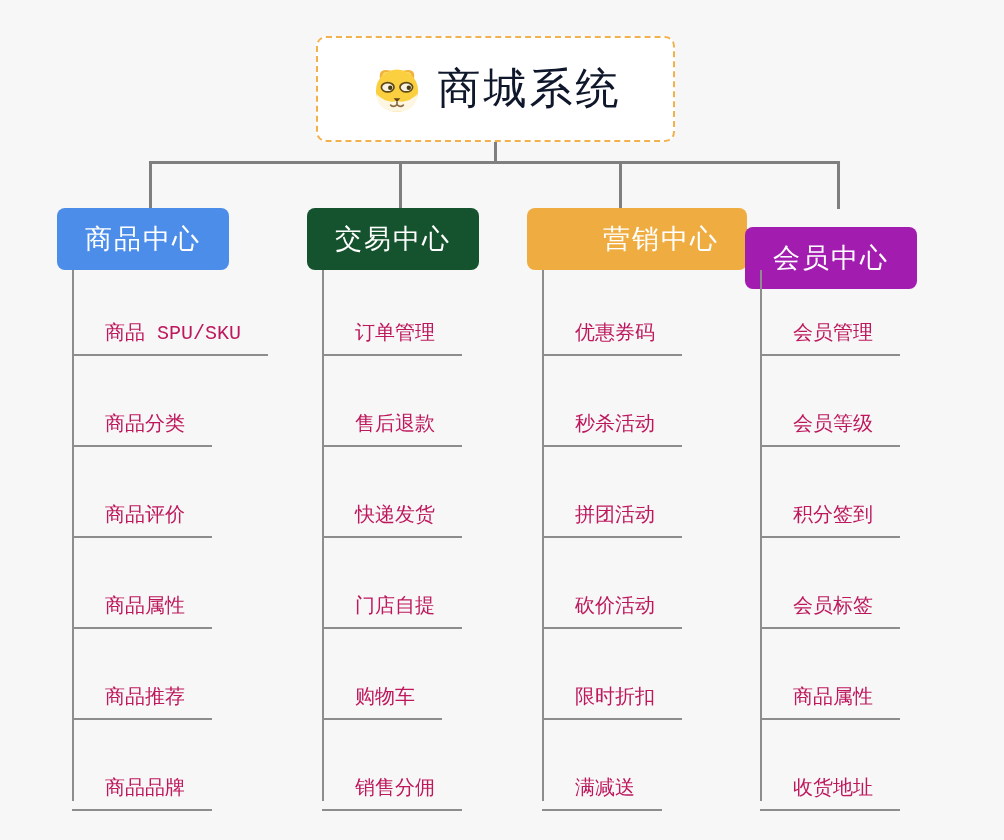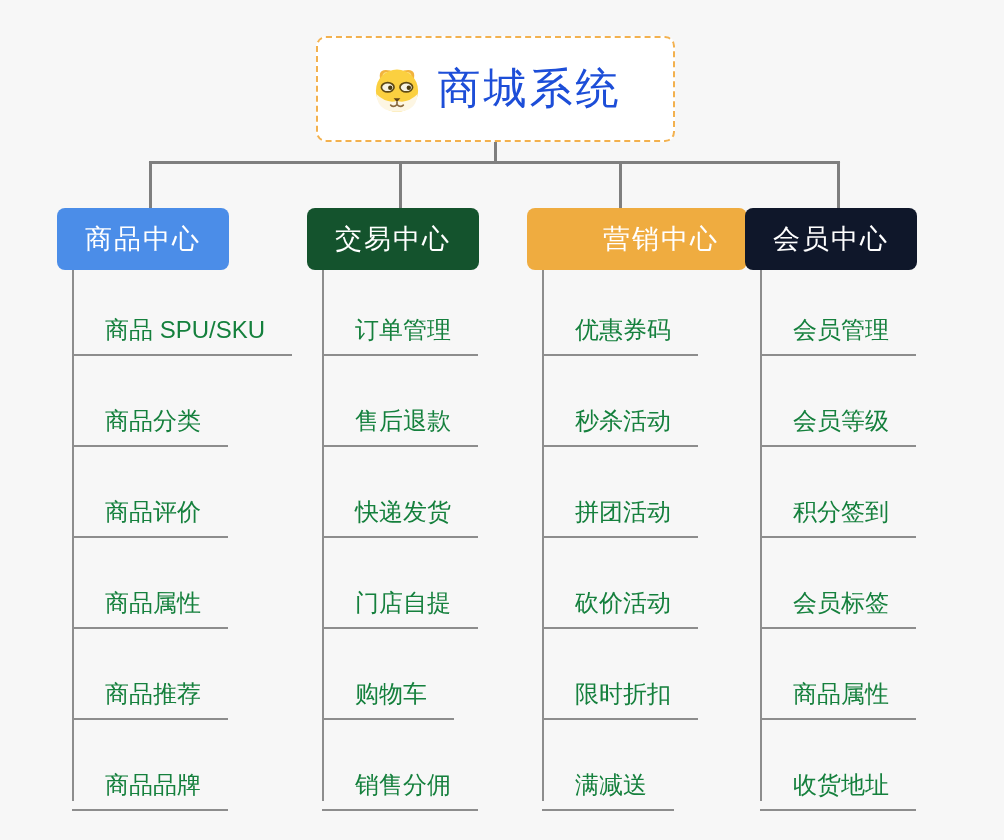--- a/index.html
+++ b/index.html
@@ -66,37 +66,38 @@
     height: 89px;
     display: flex; align-items: flex-end;
     width: fit-content;
     border-bottom: 2px solid #8d8d8d;
     padding-right: 27px;
     cursor: pointer;
   }
   .item span {
     display: inline-block;
     padding: 0 0 8px 33px;
-    font-size: 24px; color: #15803d;
+    font-size: 20px; color: #be185d;
     white-space: nowrap;
+    font-family: Liberation Mono, monospace;
   }
 </style>
 </head>
 <body>
 
 <div class="stage">
 
   <div class="conn stub"></div>
   <div class="conn rail"></div>
   <div class="conn drop d1"></div>
   <div class="conn drop d2"></div>
   <div class="conn drop d3"></div>
   <div class="conn drop d4"></div>
 
-  <div class="root-node" style="color: #1d4ed8; border-color: rgb(243, 177, 78);">
+  <div class="root-node" style="color: #0f172a; border-color: rgb(243, 177, 78);">
     <span class="dog">
       <svg viewBox="0 0 64 64" xmlns="http://www.w3.org/2000/svg" aria-hidden="true">
         <path d="M14 26 Q6 6 24 10 L30 16 Z" fill="#f2b33d"></path>
         <path d="M50 26 Q58 6 40 10 L34 16 Z" fill="#f2b33d"></path>
         <path d="M16 24 Q12 10 22 12 L27 16 Z" fill="#fce38a"></path>
         <path d="M48 24 Q52 10 42 12 L37 16 Z" fill="#fce38a"></path>
         <circle cx="32" cy="34" r="25" fill="#fbd040"></circle>
         <path d="M7.5 38 Q9 59 32 59 Q55 59 56.5 38 Q44 50 32 46 Q20 50 7.5 38 Z" fill="#fdf6e3"></path>
         <ellipse cx="21" cy="30" rx="7.5" ry="5.5" fill="#f7f3e4" stroke="#5f4a14" stroke-width="2"></ellipse>
         <ellipse cx="43" cy="30" rx="7.5" ry="5.5" fill="#f7f3e4" stroke="#5f4a14" stroke-width="2"></ellipse>
@@ -111,21 +112,21 @@
 
   <div class="branch b1" style="background-color: rgb(75, 141, 232);">
     <span>商品中心</span>
   </div>
   <div class="branch b2" style="background-color: #14532d;">
     <span>交易中心</span>
   </div>
   <div class="branch b3" style="background-color: rgb(239, 172, 64);">
     <span>营销中心</span>
   </div>
-  <div class="branch b4" style="background-color: #0f172a;">
+  <div class="branch b4" style="background-color: #a21caf; margin-top: 19px;">
     <span>会员中心</span>
   </div>
 
   <div class="col c1">
     <div class="stem"></div>
     <div class="item">
         <span>商品 SPU/SKU</span>
       </div>
     <div class="item">
         <span>商品分类</span>

